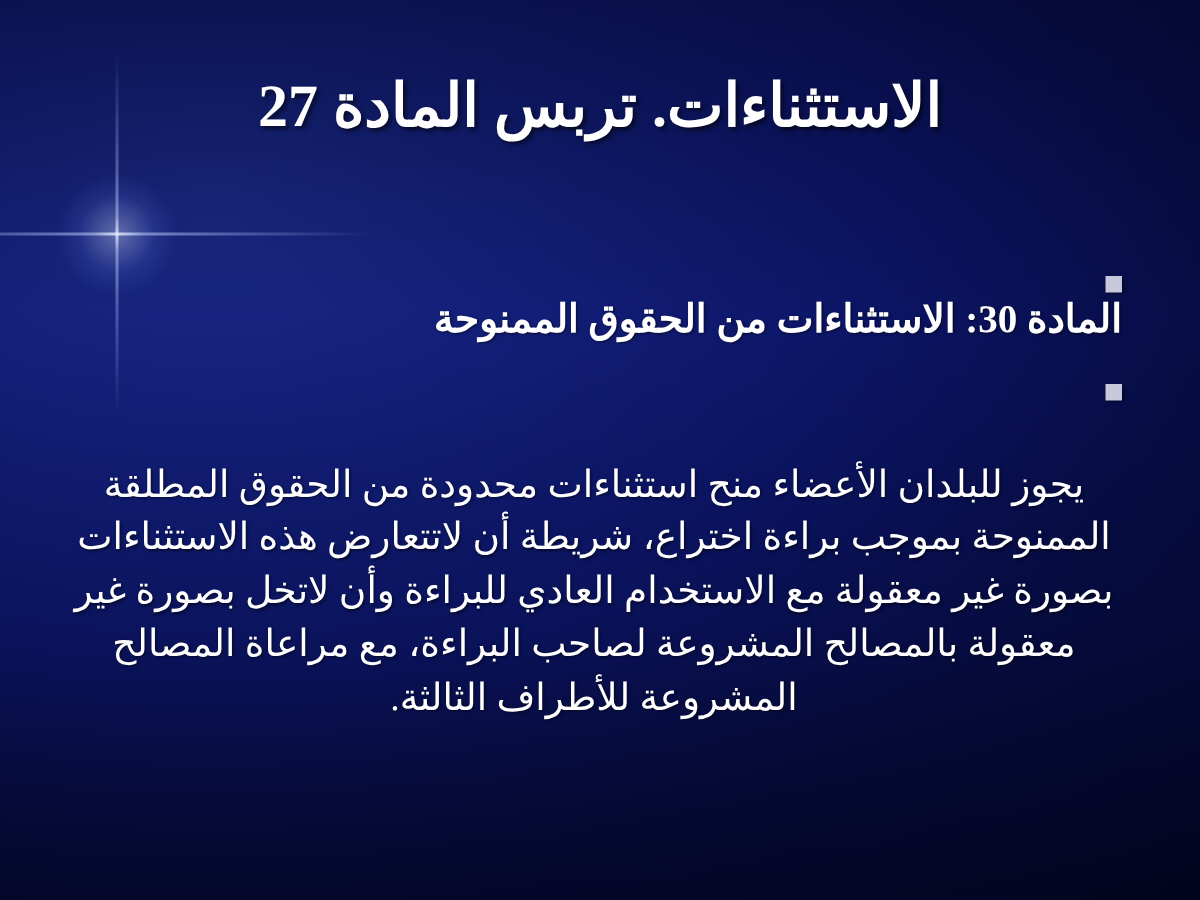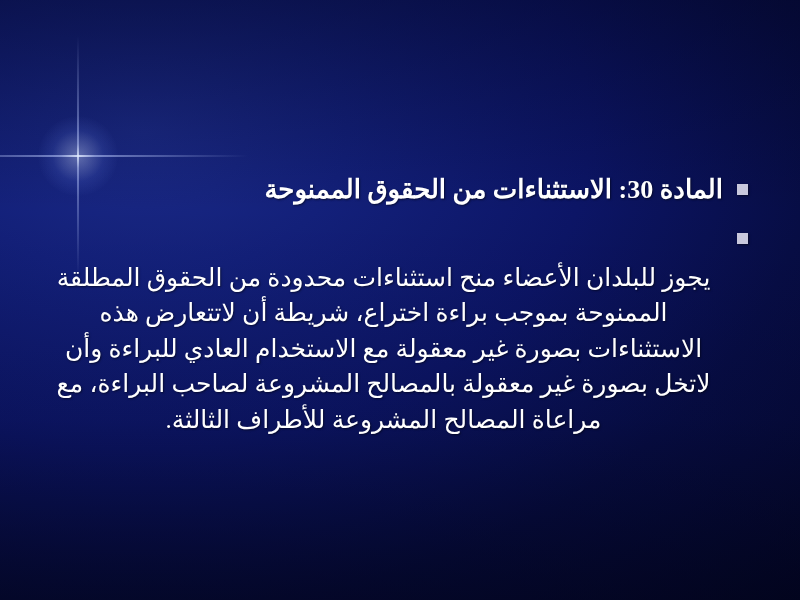--- a/index.html
+++ b/index.html
@@ -94,20 +94,21 @@
   .body-block {
     position: absolute;
     top: 172px;
     left: 44px;
     right: 52px;
     direction: rtl;
   }
 
   .bullet-row {
     display: flex;
+    flex-direction: column;
     align-items: flex-start;
     margin-bottom: 12px;
   }
 
   .bullet-marker {
     flex: 0 0 auto;
     width: 11px;
     height: 11px;
     background: #c8c8dc;
     margin-top: 12px;
@@ -143,20 +144,21 @@
 <div class="slide">
 
   <div class="flare">
     <div class="glow"></div>
     <div class="h"></div>
     <div class="v"></div>
   </div>
 
   <div class="content">
 
+    <div class="title">الاستثناءات. تربس المادة 27</div>
 
     <div class="body-block">
 
       <div class="bullet-row">
         <span class="bullet-marker"></span>
         <span class="bullet-text lvl1">المادة 30: الاستثناءات من الحقوق الممنوحة</span>
       </div>
 
       <div class="bullet-row">
         <span class="bullet-marker"></span>

